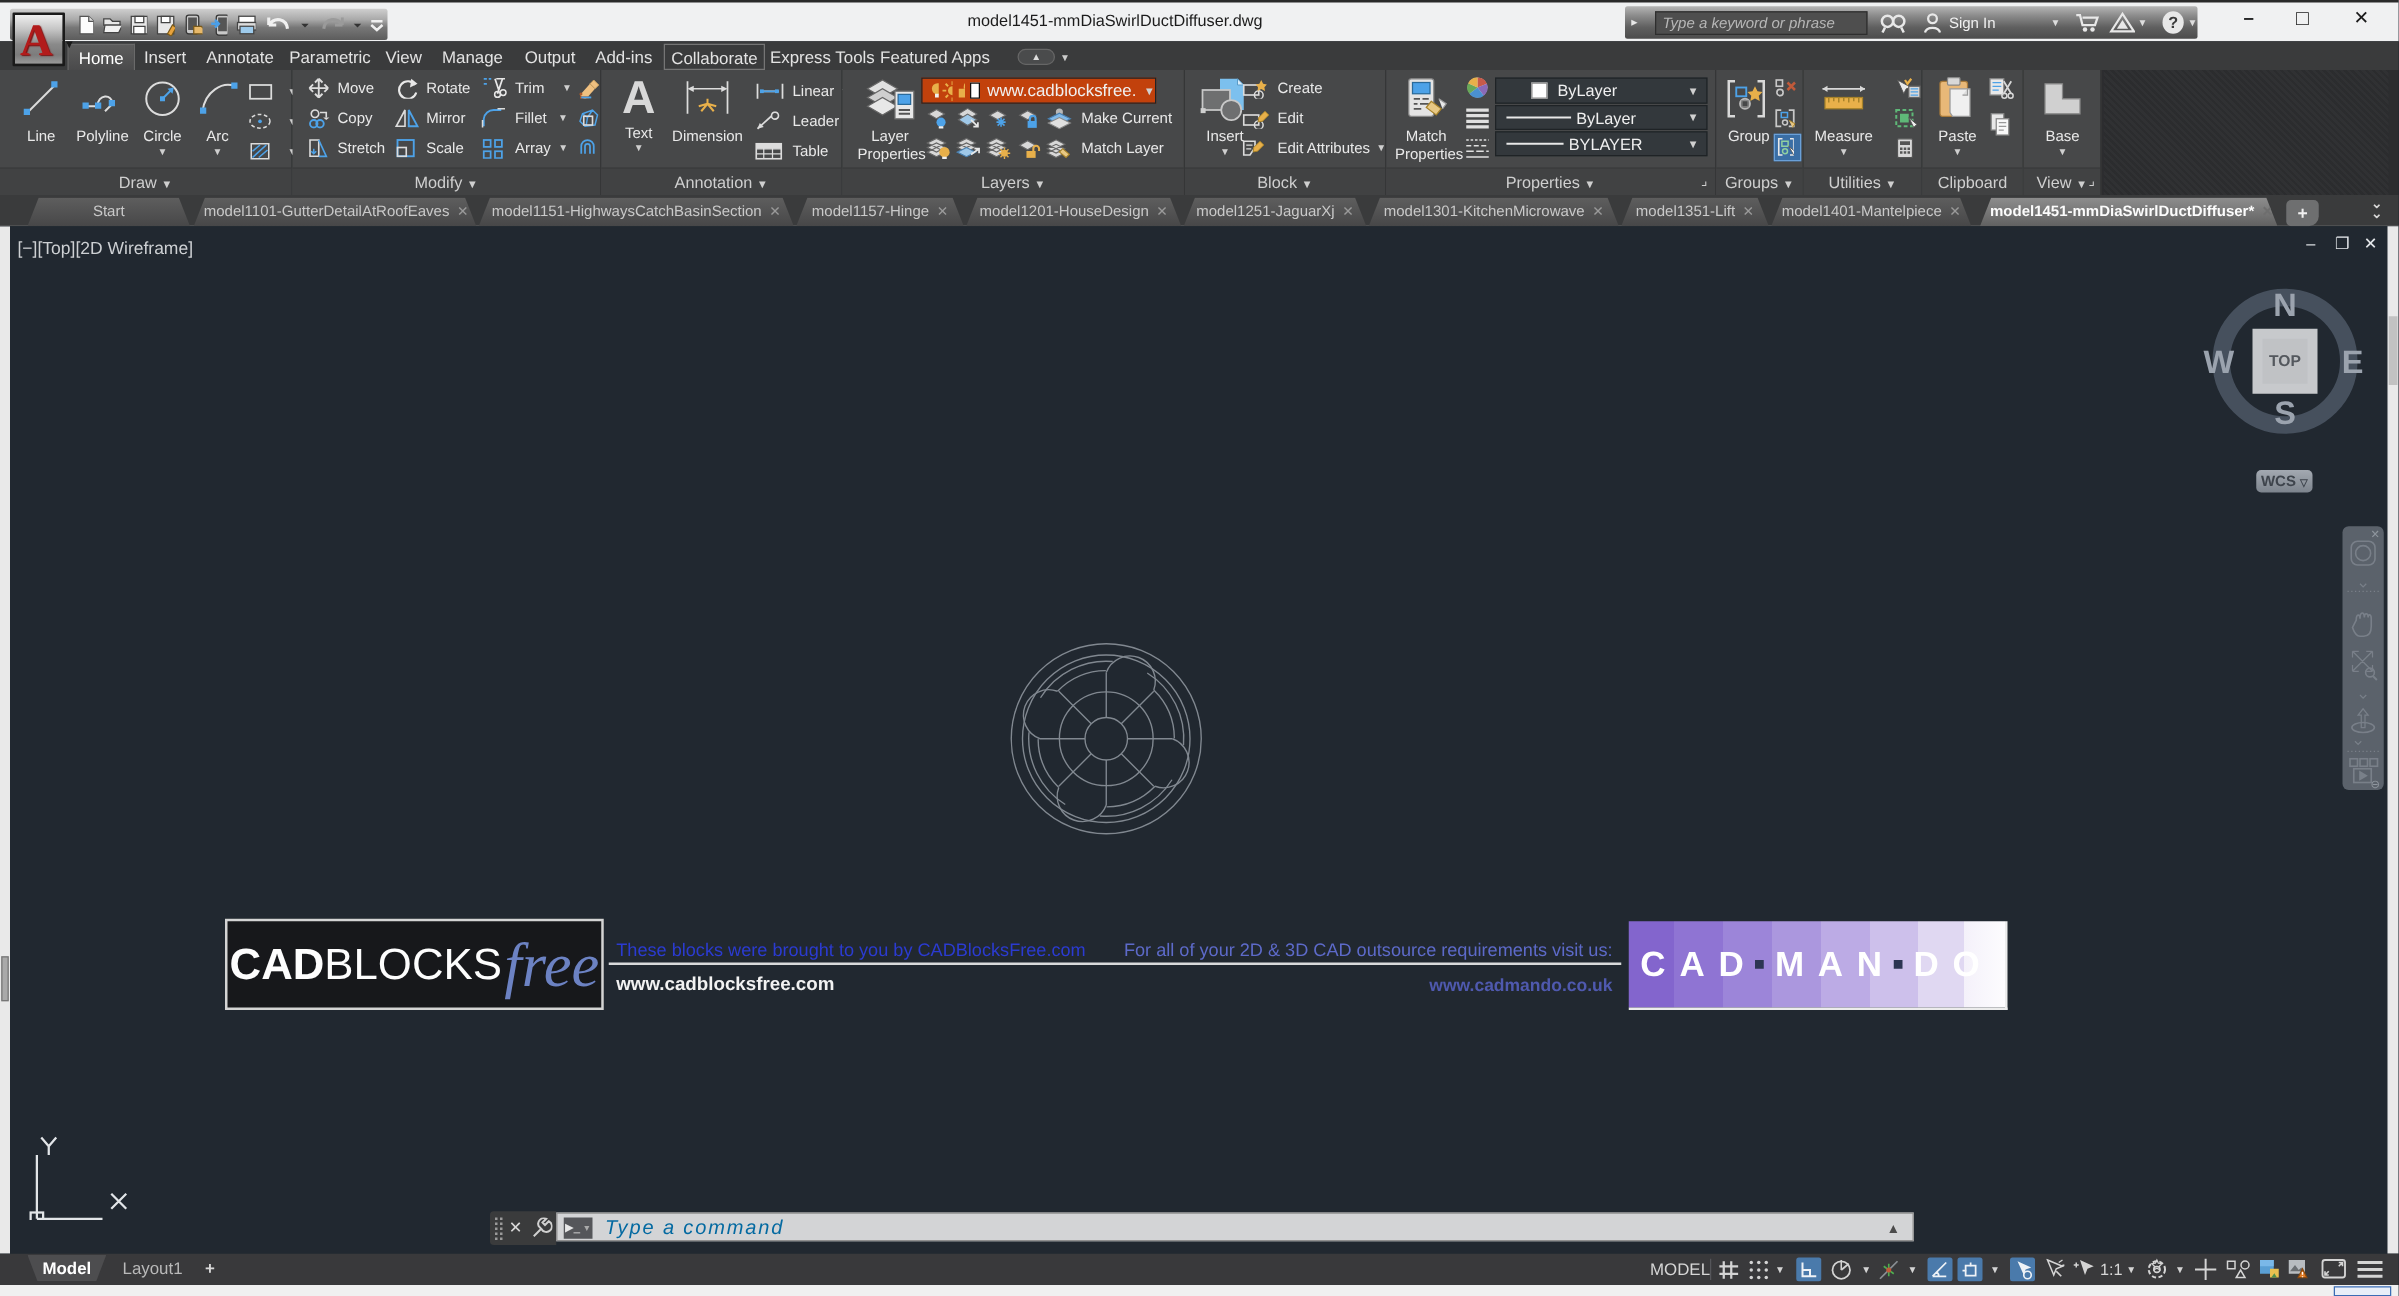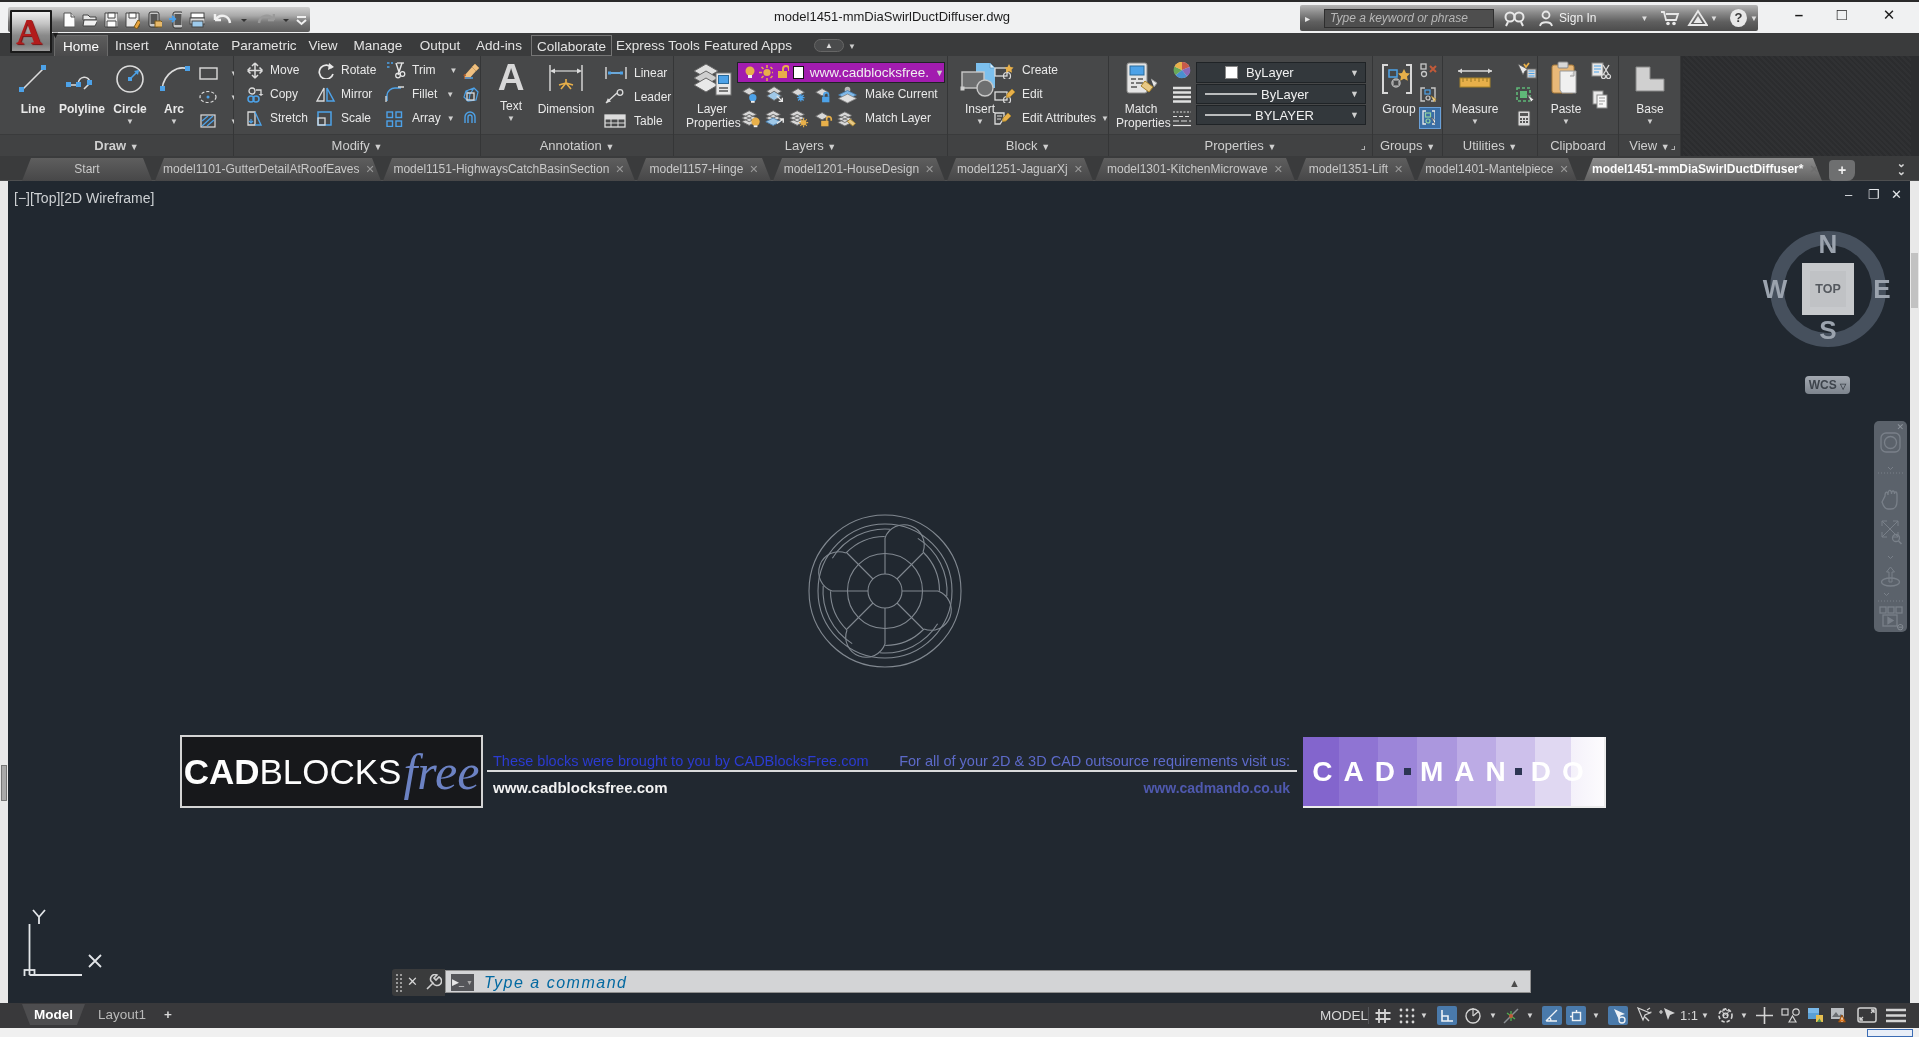--- a/index.html
+++ b/index.html
@@ -196,21 +196,21 @@
     <div class="rtab" style="left:474px; width:50px;">Add-ins</div>
     <div class="rtab" id="tabcollab" style="left:531px; width:81px;">Collaborate</div>
     <div class="rtab" style="left:616px; width:78px;">Express Tools</div>
     <div class="rtab" style="left:704px; width:88px;">Featured Apps</div>
     <div style="position:absolute; left:814px; top:6px; width:30px; height:13px; background:#4a4b4c; border:1px solid #666; border-radius:7px; color:#ddd; font-size:8px; text-align:center; line-height:12px;">▲</div>
     <div style="position:absolute; left:848px; top:9px; color:#ccc; font-size:8px;">▼</div>
   </div>
 
   <div class="abs" id="ribbon">
 
-    <div class="panel" style="left:0; width:234px;font-weight:bold;">
+    <div class="panel" style="left:0; width:234px;">
       <div class="bigbtn" style="left:10px; top:5px; width:46px;">
         <svg width="36" height="36">
           <path d="M7 29 L29 7" stroke="#dcdcdc" stroke-width="1.6"></path>
           <rect x="4" y="26" width="5" height="5" fill="#4da2e8"></rect>
           <rect x="26" y="4" width="5" height="5" fill="#4da2e8"></rect>
         </svg>
         <div class="lbl">Line</div>
       </div>
       <div class="bigbtn" style="left:58px; top:5px; width:48px;">
         <svg width="36" height="36">
@@ -369,21 +369,21 @@
         <svg width="44" height="36">
           <path d="M4 10 l12 -7 12 7 -12 7 z" fill="#e0e0e0" stroke="#666"></path>
           <path d="M4 17 l12 -7 12 7 -12 7 z" fill="#cfcfcf" stroke="#666"></path>
           <path d="M4 24 l12 -7 12 7 -12 7 z" fill="#e8e8e8" stroke="#666"></path>
           <rect x="26" y="12" width="15" height="22" fill="#e8e8e8" stroke="#777"></rect>
           <rect x="28.5" y="14.5" width="10" height="8" fill="#4da2e8" stroke="#2a6a9a"></rect>
           <path d="M29 27 h9 m-9 3 h9" stroke="#555" stroke-width="1.5"></path>
         </svg>
         <div class="lbl" style="line-height:14px;">Layer<br>Properties</div>
       </div>
-      <div style="position:absolute; left:63px; top:6px; width:208px; height:21px; background:#a21caf; border:1px solid #1f2326; display:flex; align-items:center;">
+      <div style="position:absolute; left:63px; top:6px; width:188px; height:21px; background:#c2410c; border:1px solid #1f2326; display:flex; align-items:center;">
         <svg width="17" height="17" style="margin-left:4px;">
           <circle cx="8" cy="7" r="4.5" fill="#e8b04a"></circle>
           <path d="M6 11 h4 v3 h-4 z" fill="#f0f0f0"></path>
         </svg>
         <svg width="18" height="17" style="margin-left:2px;">
           <circle cx="9" cy="8.5" r="3.6" fill="#e8b04a"></circle>
           <g stroke="#e8b04a" stroke-width="1.5">
             <path d="M9 1 v3 M9 14 v3 M1 8.5 h3 M14 8.5 h3 M3.5 3 l2 2 M12.5 14 l2 -2 M3.5 14 l2 -2 M12.5 3 l2 2"></path>
           </g>
         </svg>

